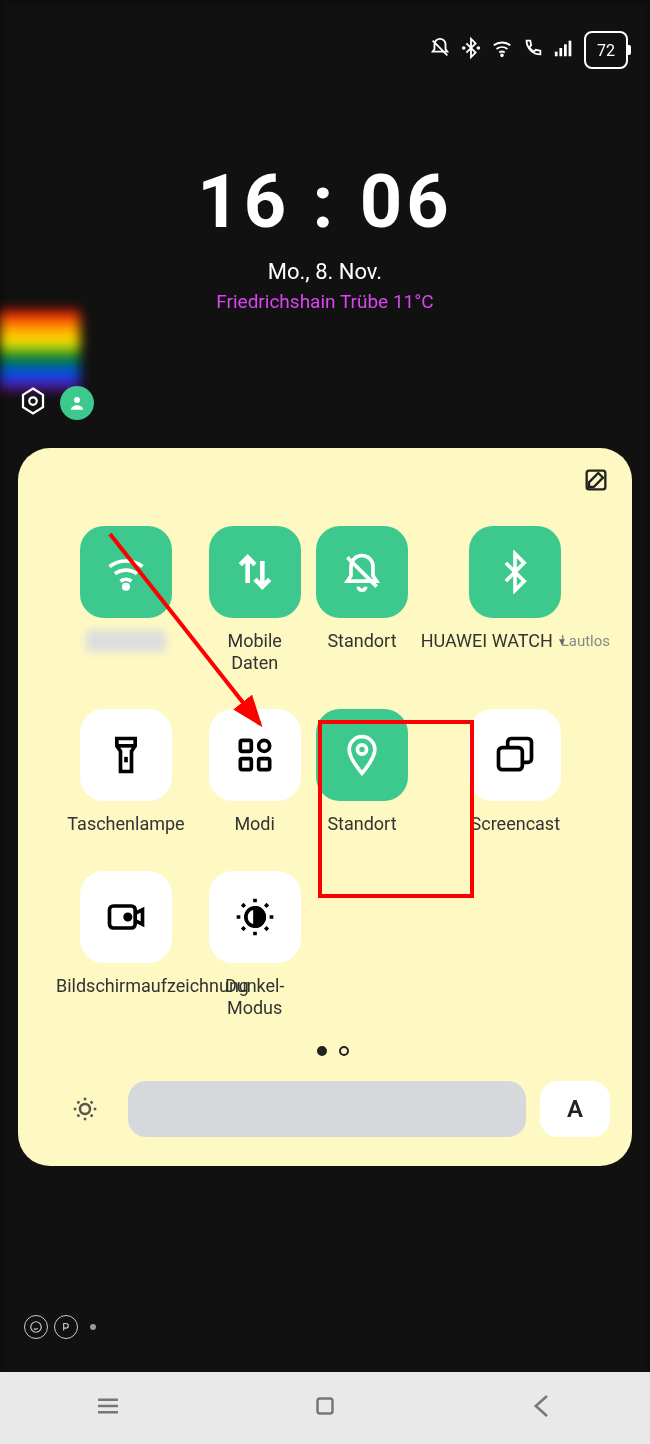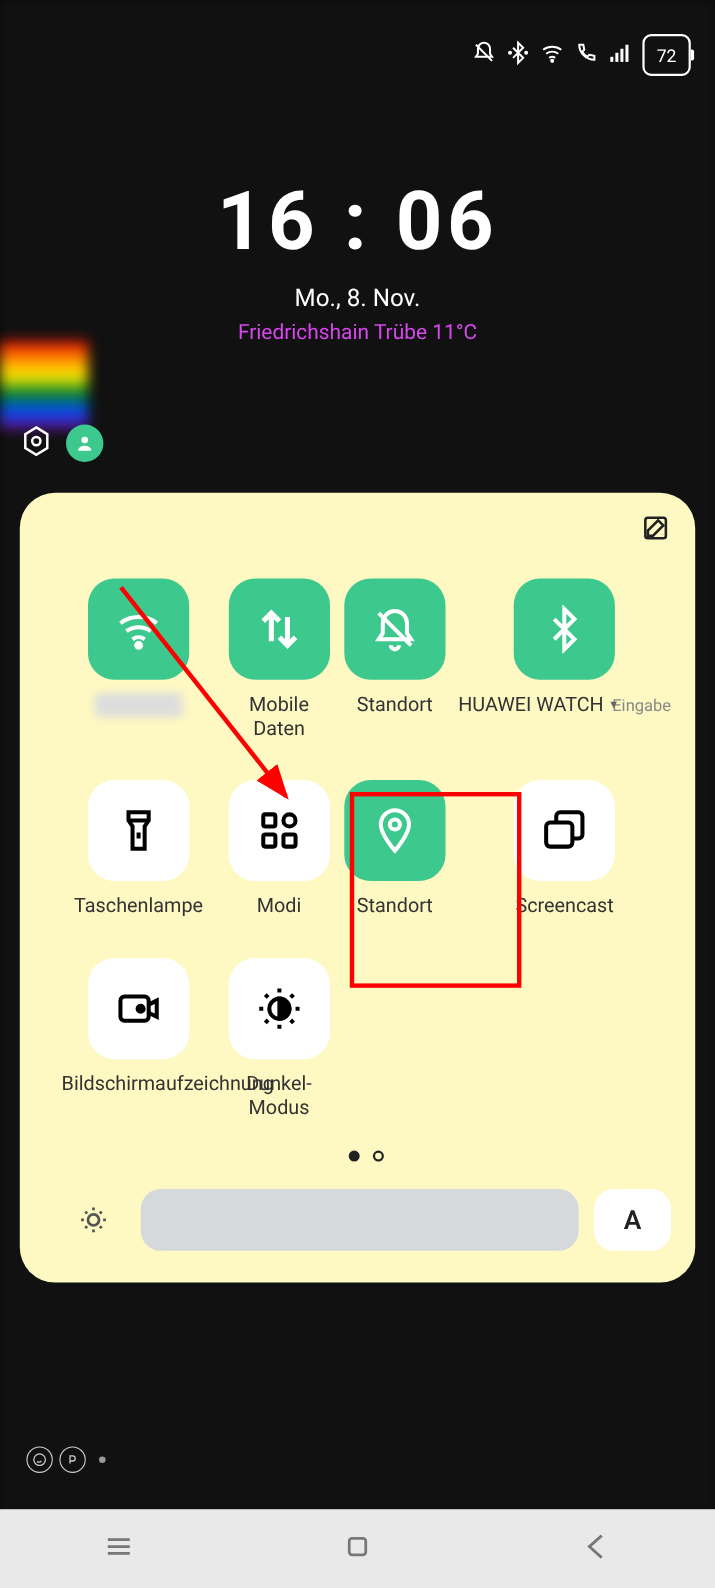--- a/index.html
+++ b/index.html
@@ -233,21 +233,21 @@
     </div>
 
     <div class="tile">
       <div class="tile-btn on">
         <svg viewBox="0 0 24 24" stroke-width="2">
             <path d="M7 7l10 10-5 5V2l5 5L7 17"></path>
           </svg>
       </div>
       <div class="tile-row-label">
         <div class="tile-label chev" style="white-space:nowrap;">HUAWEI WATCH</div>
-        <div class="tile-sub">Eingabe</div>
+        <div class="tile-sub">Lautlos</div>
       </div>
     </div>
 
     <div class="tile">
       <div class="tile-btn">
         <svg class="stroke" viewBox="0 0 24 24" stroke-width="2">
             <path d="M7 3h10v4l-2 3v11H9V10L7 7V3z"></path>
             <path d="M7 7h10"></path>
             <path d="M12 13v3"></path>
           </svg>

